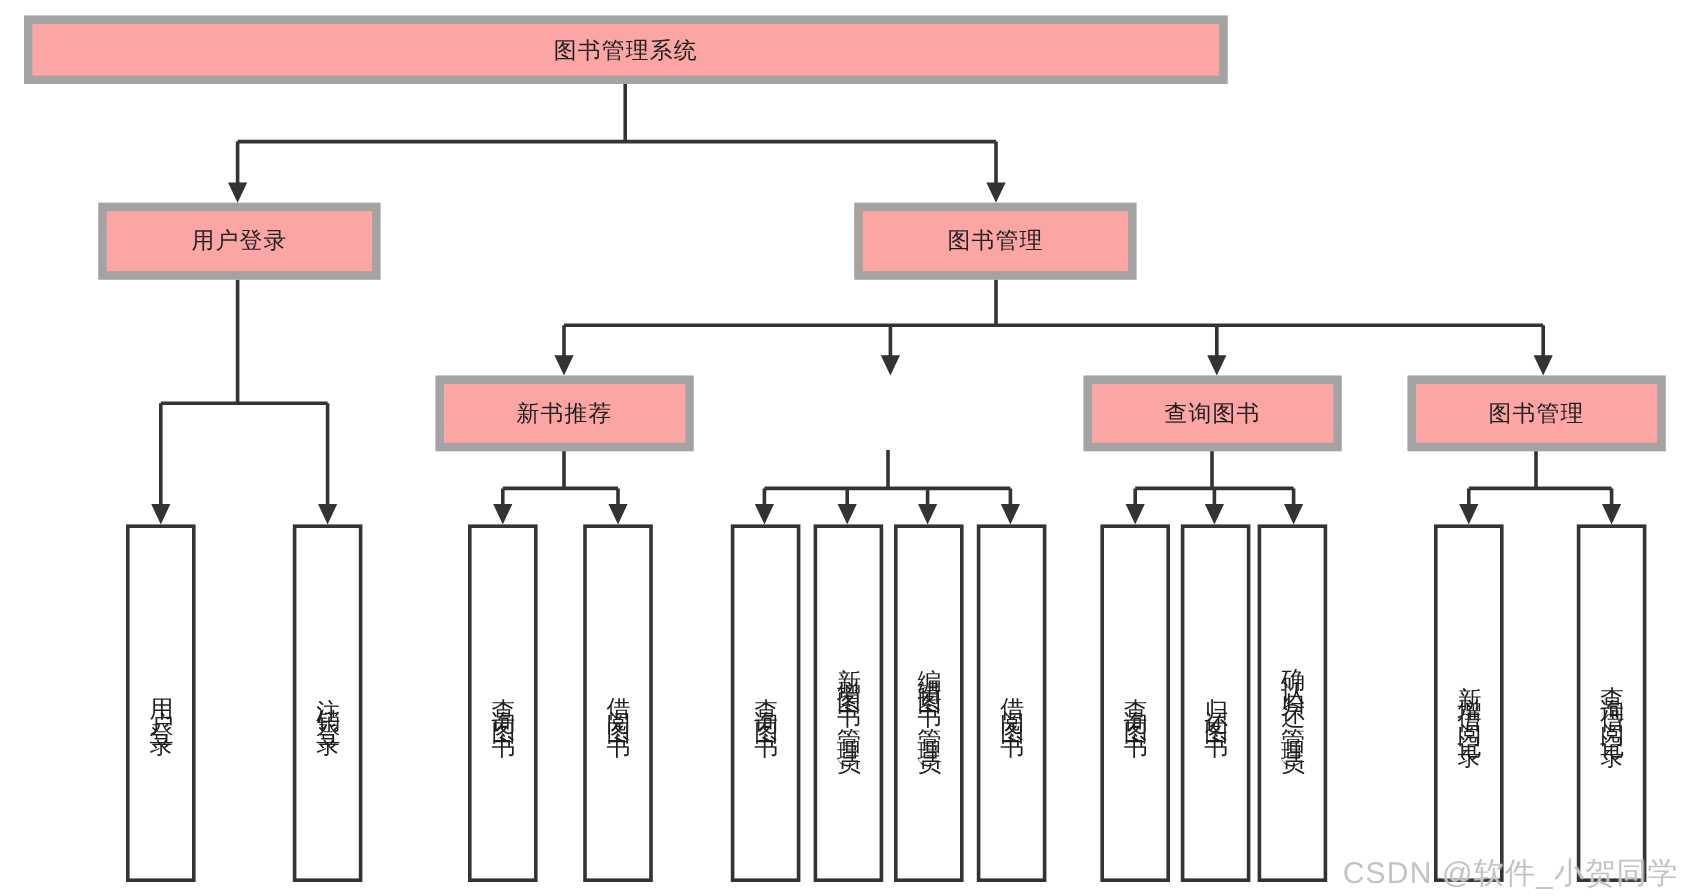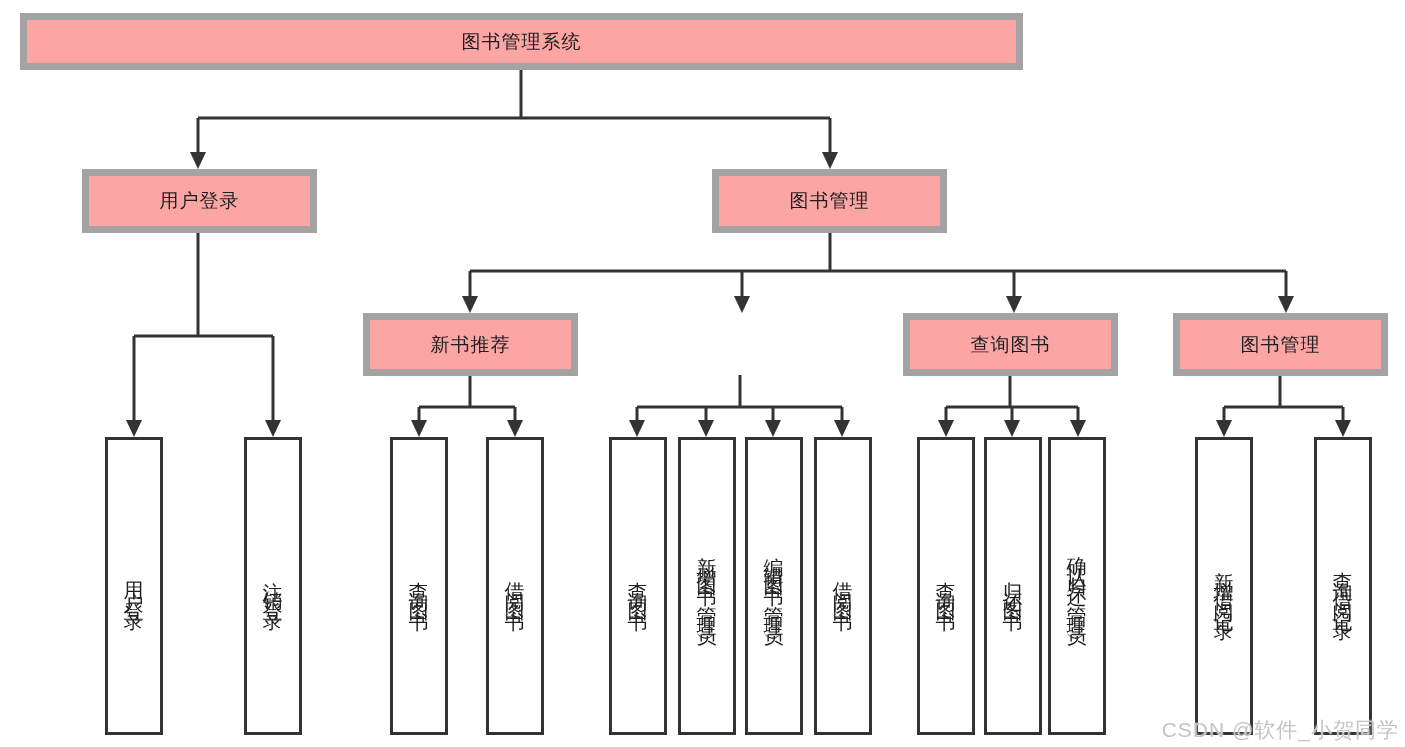--- a/index.html
+++ b/index.html
@@ -54,21 +54,21 @@
     text-orientation: mixed;
     font-size: 20px;
     letter-spacing: 10px;
     line-height: 1;
     max-height: 292px;
   }
   .watermark {
     position: absolute;
     right: 6px;
     bottom: 3px;
-    font-size: 21px;
+    font-size: 25px;
     color: #c3c3c3;
     letter-spacing: 1px;
     text-shadow: 0 0 2px #ffffff;
     white-space: nowrap;
   }
 </style>
 </head>
 <body>
 
 <div id="stage">

